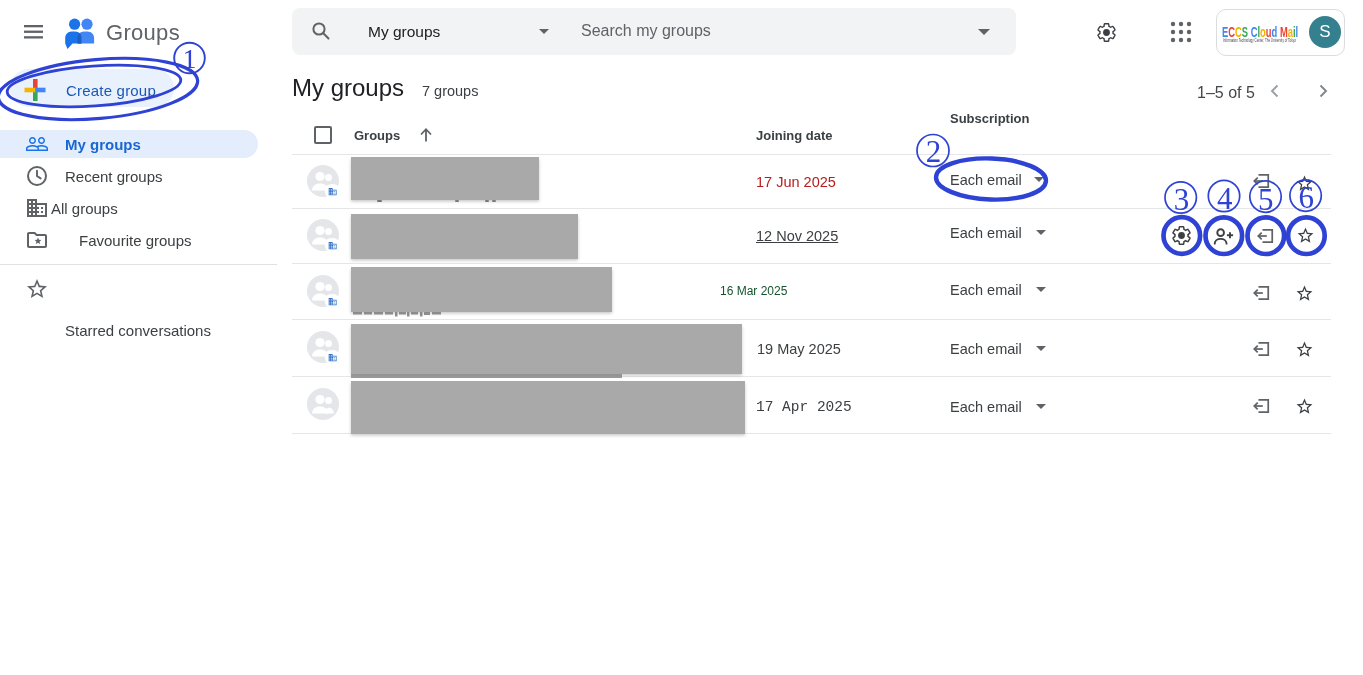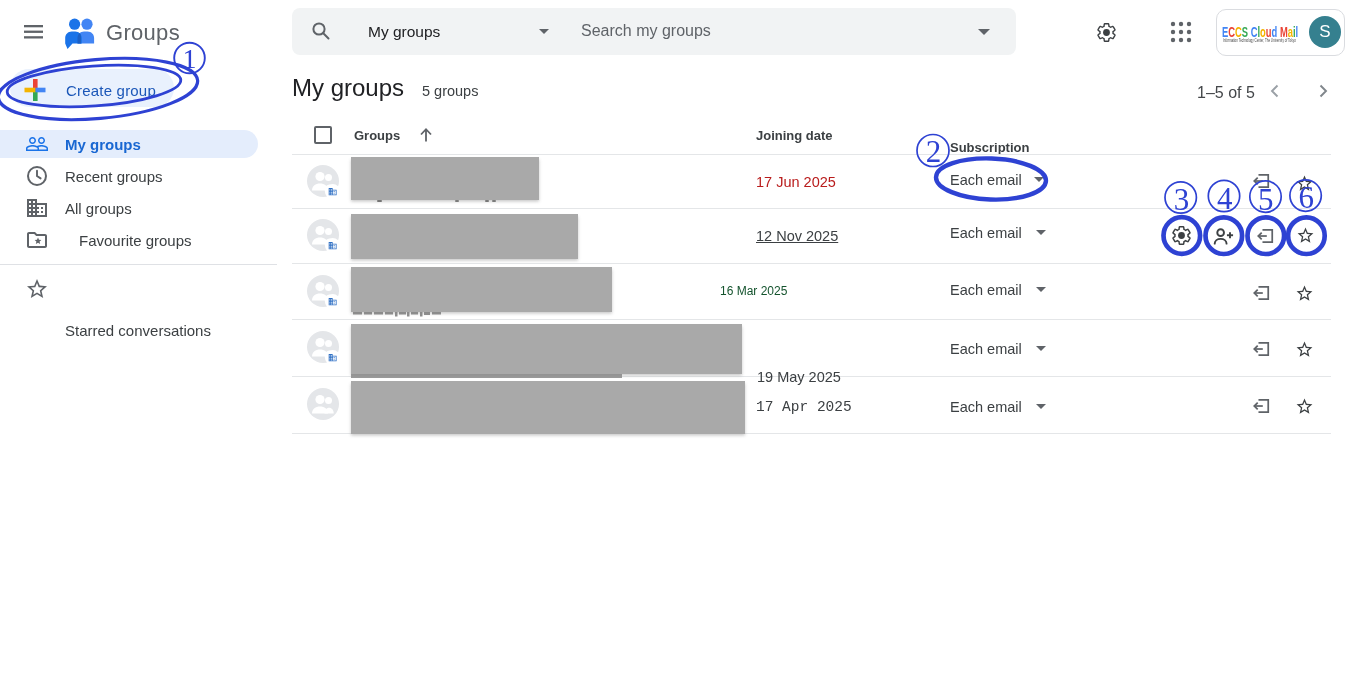--- a/index.html
+++ b/index.html
@@ -79,52 +79,52 @@
 
   <svg class="abs" style="left:25px;top:164px" width="24" height="24" viewBox="0 0 24 24">
     <circle cx="12" cy="12" r="9" fill="none" stroke="#5f6368" stroke-width="2"></circle>
     <path d="M12 6.8 V12 l3.6 2.4" fill="none" stroke="#5f6368" stroke-width="1.9" stroke-linecap="round"></path>
   </svg>
   <div class="abs txt" style="left:65px;top:168px;font-size:15px;color:#3c4043;">Recent groups</div>
 
   <svg class="abs" style="left:25px;top:196px" width="24" height="24" viewBox="0 0 24 24">
     <path d="M12 7V3H2v18h20V7H12zM6 19H4v-2h2v2zm0-4H4v-2h2v2zm0-4H4V9h2v2zm0-4H4V5h2v2zm4 12H8v-2h2v2zm0-4H8v-2h2v2zm0-4H8V9h2v2zm0-4H8V5h2v2zm10 12h-8v-2h2v-2h-2v-2h2v-2h-2V9h8v10zm-2-8h-2v2h2v-2zm0 4h-2v2h2v-2z" fill="#5f6368"></path>
   </svg>
-  <div class="abs txt" style="left:65px;top:200px;font-size:15px;color:#3c4043;">All groups</div>
+  <div class="abs txt" style="left:51px;top:200px;font-size:15px;color:#3c4043;">All groups</div>
 
   <svg class="abs" style="left:25px;top:228px" width="24" height="24" viewBox="0 0 24 24">
     <path d="M20 6h-8l-2-2H4c-1.1 0-1.99.9-1.99 2L2 18c0 1.1.9 2 2 2h16c1.1 0 2-.9 2-2V8c0-1.1-.9-2-2-2zm0 12H4V6h5.17l2 2H20v10z" fill="#5f6368"></path>
     <path d="M13 9.6l1 2.2 2.4.2-1.8 1.6.55 2.35L13 14.7l-2.15 1.25L11.4 13.6l-1.8-1.6 2.4-.2z" fill="#5f6368"></path>
   </svg>
   <div class="abs txt" style="left:79px;top:232px;font-size:15px;color:#3c4043;">Favourite groups</div>
 
   <div class="abs" style="left:0;top:264px;width:277px;height:1px;background:#dfe1e5;"></div>
 
   <svg class="abs" style="left:25px;top:277px" width="24" height="24" viewBox="0 0 24 24">
     <path d="M22 9.24l-7.19-.62L12 2 9.19 8.63 2 9.24l5.46 4.73L5.82 21 12 17.27 18.18 21l-1.63-7.03L22 9.24zM12 15.4l-3.76 2.27 1-4.28-3.32-2.88 4.38-.38L12 6.1l1.71 4.04 4.38.38-3.32 2.88 1 4.28L12 15.4z" fill="#5f6368"></path>
   </svg>
   <div class="abs txt" style="left:65px;top:281px;font-size:15px;color:#3c4043;margin-top:41px;">Starred conversations</div>
 
   <div class="abs txt" style="left:292px;top:74px;font-size:24px;color:#202124;">My groups</div>
-  <div class="abs txt" style="left:422px;top:83px;font-size:14.5px;color:#3c4043;">5 groups</div>
+  <div class="abs txt" style="left:422px;top:83px;font-size:14.5px;color:#3c4043;">7 groups</div>
   <div class="abs txt" style="left:1197px;top:84px;font-size:16px;color:#44474a;">1–5 of 5</div>
   <svg class="abs" style="left:1268px;top:84px" width="14" height="14" viewBox="0 0 14 14">
     <path d="M9.5 1.5 L4 7 l5.5 5.5" fill="none" stroke="#9aa0a6" stroke-width="1.9"></path>
   </svg>
   <svg class="abs" style="left:1316px;top:84px" width="14" height="14" viewBox="0 0 14 14">
     <path d="M4.5 1.5 L10 7 l-5.5 5.5" fill="none" stroke="#80868b" stroke-width="1.9"></path>
   </svg>
 
   <div class="abs" style="left:314px;top:126px;width:14px;height:14px;border:2px solid #5f6368;border-radius:2px;"></div>
   <div class="abs txt" style="left:354px;top:128px;font-size:13px;font-weight:700;color:#3c4043;">Groups</div>
   <svg class="abs" style="left:418px;top:127px" width="16" height="16" viewBox="0 0 16 16">
     <path d="M8 14.5 V2.5 M3 7.5 L8 2.2 L13 7.5" fill="none" stroke="#5f6368" stroke-width="1.8"></path>
   </svg>
   <div class="abs txt" style="left:756px;top:128px;font-size:13px;font-weight:700;color:#3c4043;">Joining date</div>
-  <div class="abs txt" style="left:950px;top:140px;font-size:13px;font-weight:700;color:#3c4043;">Subscription</div>
+  <div class="abs txt" style="left:950px;top:111px;font-size:13px;font-weight:700;color:#3c4043;">Subscription</div>
 
   <div class="abs" style="left:292px;top:154px;width:1039px;height:1px;background:#e4e6e8;"></div>
   <div class="abs" style="left:292px;top:208px;width:1039px;height:1px;background:#e4e6e8;"></div>
   <div class="abs" style="left:292px;top:263px;width:1039px;height:1px;background:#e4e6e8;"></div>
   <div class="abs" style="left:292px;top:319px;width:1039px;height:1px;background:#e4e6e8;"></div>
   <div class="abs" style="left:292px;top:376px;width:1039px;height:1px;background:#e4e6e8;"></div>
   <div class="abs" style="left:292px;top:433px;width:1039px;height:1px;background:#e4e6e8;"></div>
 
   <svg class="abs" style="left:307px;top:165px" width="34" height="35" viewBox="0 0 34 35">
       <use href="#avb"></use>
@@ -165,21 +165,21 @@
 
   <div class="abs" style="left:351px;top:157px;width:188px;height:43px;background:#a9a9a9;box-shadow:0 1.5px 3px rgba(130,130,130,.45);"></div>
   <div class="abs" style="left:351px;top:214px;width:227px;height:45px;background:#a9a9a9;box-shadow:0 1.5px 3px rgba(130,130,130,.45);"></div>
   <div class="abs" style="left:351px;top:267px;width:261px;height:45px;background:#a9a9a9;box-shadow:0 1.5px 3px rgba(130,130,130,.45);"></div>
   <div class="abs" style="left:351px;top:324px;width:391px;height:50px;background:#a9a9a9;box-shadow:0 1.5px 3px rgba(130,130,130,.45);"></div>
   <div class="abs" style="left:351px;top:381px;width:394px;height:53px;background:#a9a9a9;box-shadow:0 1.5px 3px rgba(130,130,130,.45);"></div>
 
   <div class="abs txt" style="left:756px;top:173.5px;font-size:14.5px;color:#b91c1c;">17 Jun 2025</div>
   <div class="abs txt" style="left:756px;top:227.5px;font-size:14.5px;color:#3c4043;text-decoration:underline;">12 Nov 2025</div>
   <div class="abs txt" style="left:720px;top:283.5px;font-size:12px;color:#14532d;">16 Mar 2025</div>
-  <div class="abs txt" style="left:757px;top:341px;font-size:14.5px;color:#3c4043;margin-top:28px;">19 May 2025</div>
+  <div class="abs txt" style="left:757px;top:341px;font-size:14.5px;color:#3c4043;">19 May 2025</div>
   <div class="abs txt" style="left:756px;top:399px;font-size:14.5px;color:#3c4043;font-family:Liberation Mono, monospace;">17 Apr 2025</div>
 
   <div class="abs txt" style="left:950px;top:171.5px;font-size:14.5px;color:#3c4043;">Each email</div>
   <div class="abs txt" style="left:950px;top:224.5px;font-size:14.5px;color:#3c4043;">Each email</div>
   <div class="abs txt" style="left:950px;top:282px;font-size:14.5px;color:#3c4043;">Each email</div>
   <div class="abs txt" style="left:950px;top:340.5px;font-size:14.5px;color:#3c4043;">Each email</div>
   <div class="abs txt" style="left:950px;top:399px;font-size:14.5px;color:#3c4043;">Each email</div>
   <div class="abs caret" style="left:1034px;top:177px;"></div>
   <div class="abs caret" style="left:1036px;top:229.5px;"></div>
   <div class="abs caret" style="left:1036px;top:287px;"></div>

